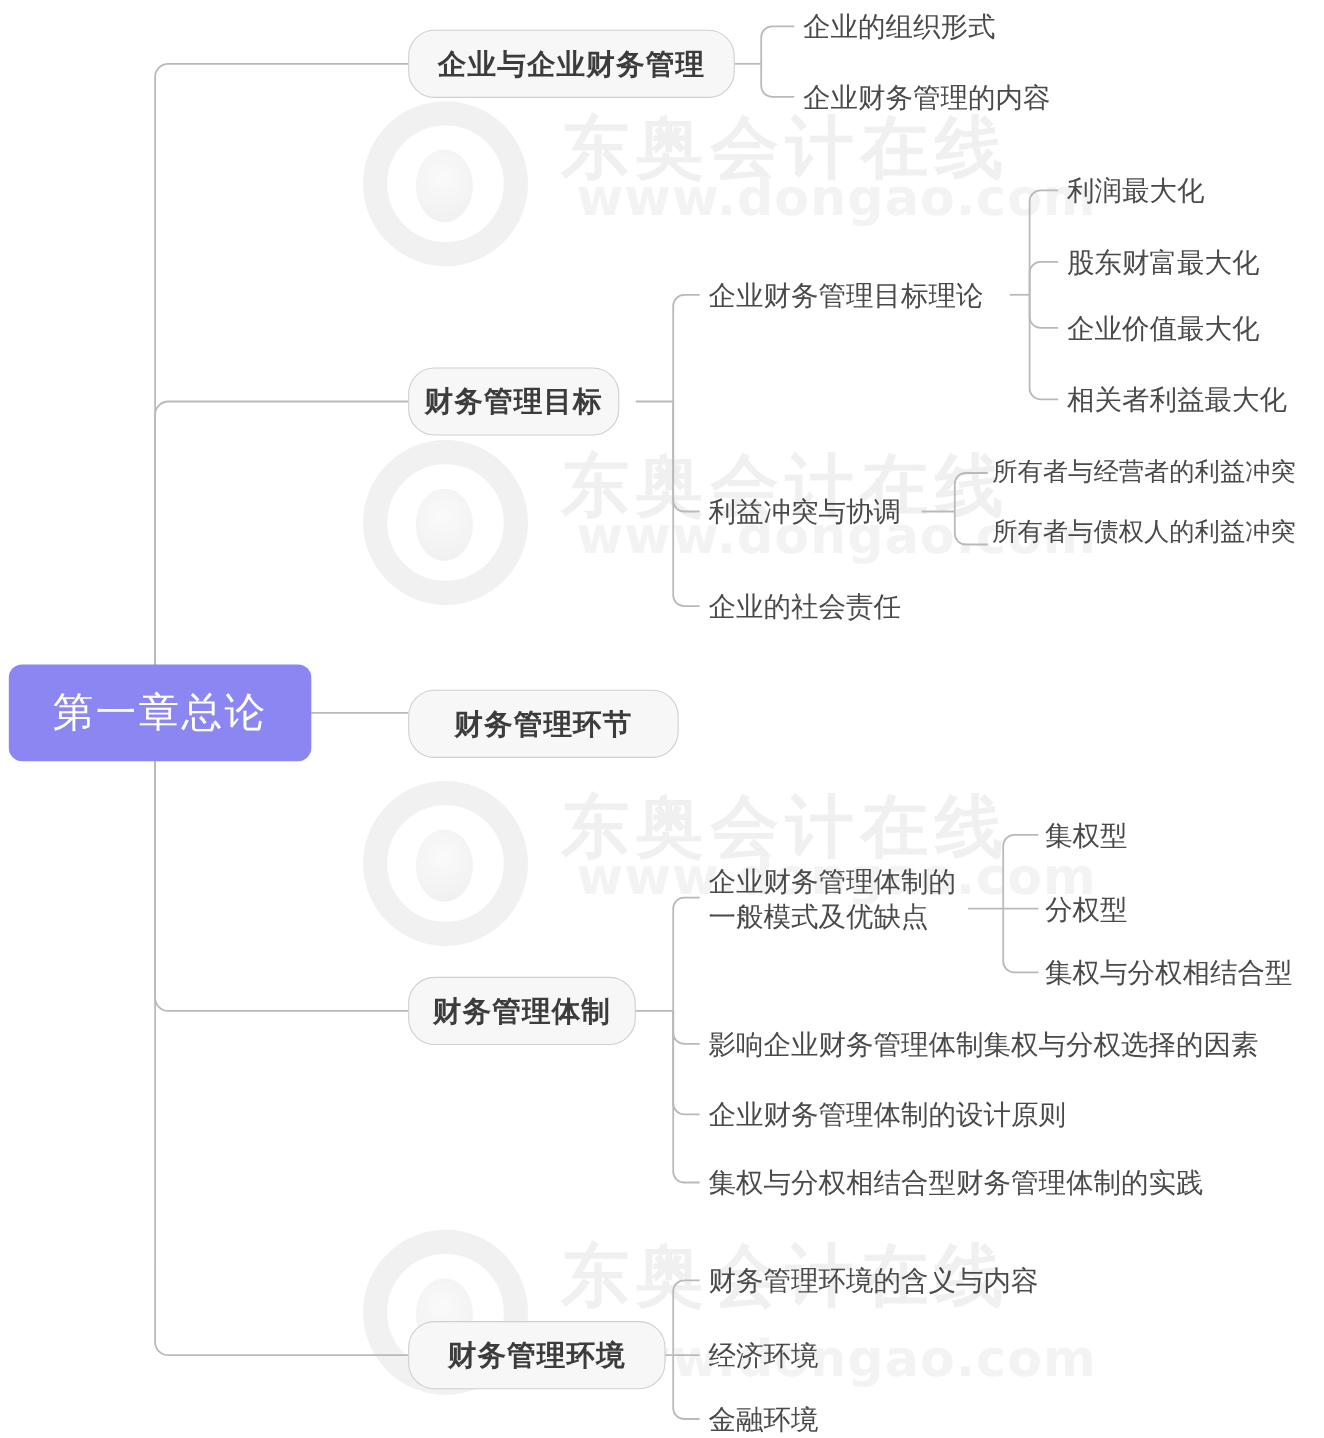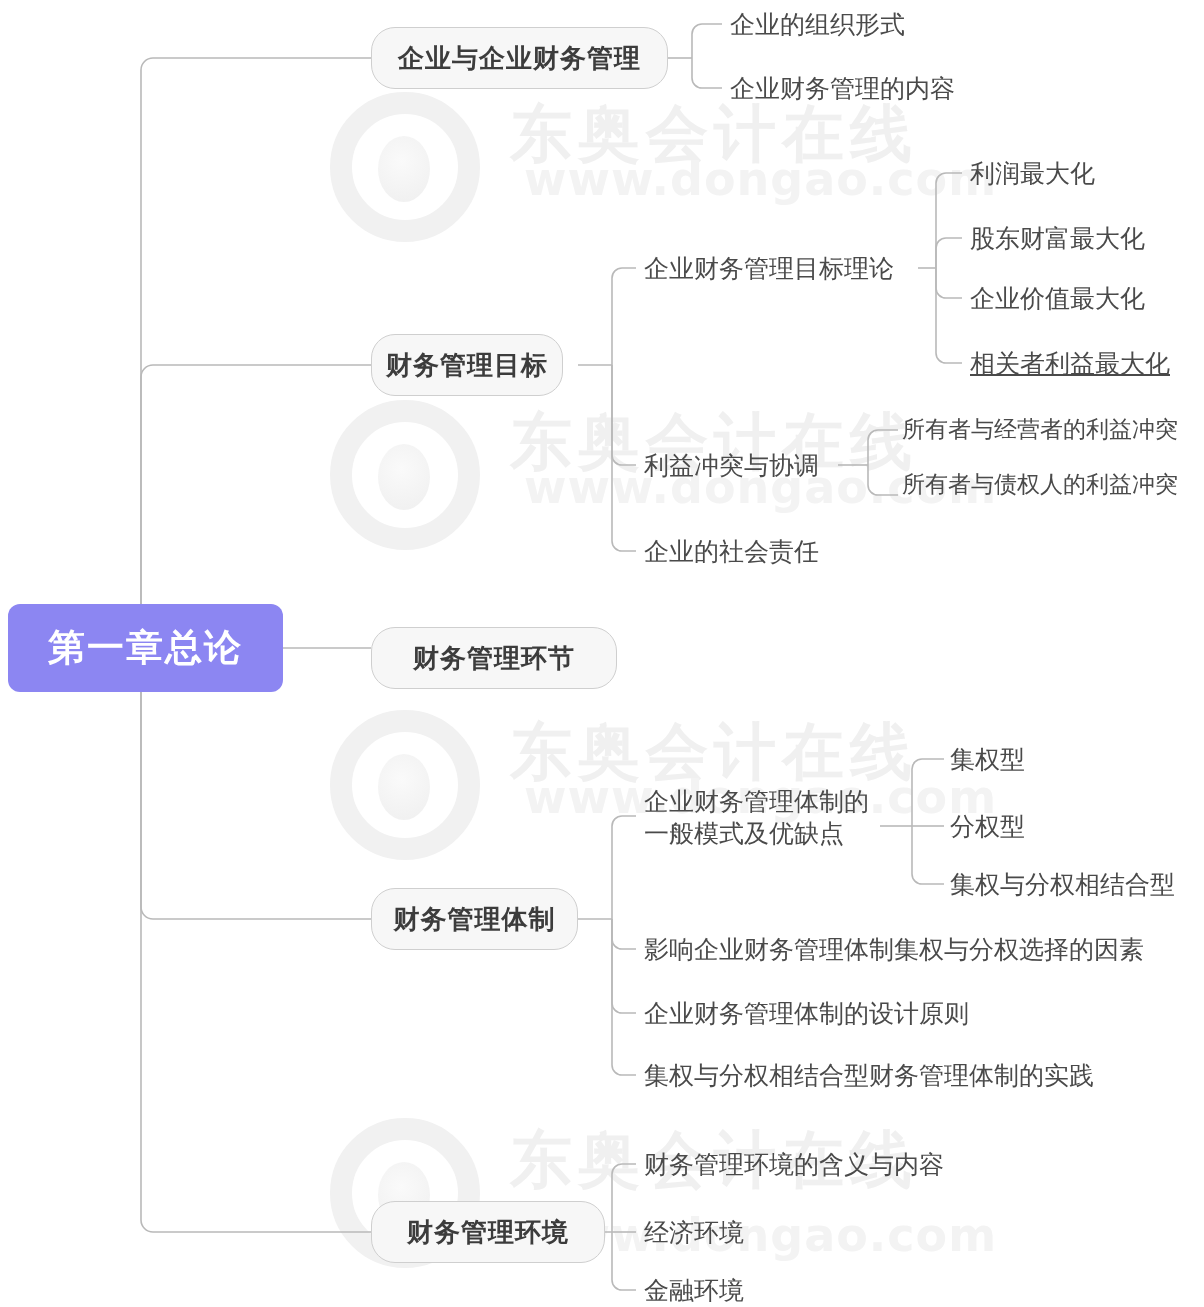--- a/index.html
+++ b/index.html
@@ -41,21 +41,21 @@
 
   
   .node{position:absolute;z-index:2;box-sizing:border-box;}
 
   .root{
     left:8px;top:604px;width:275px;height:88px;
     background:#8c86f2;border-radius:12px;
     display:flex;align-items:center;justify-content:center;
   }
   .root span{
-    color:#ffffff;font-size:37px;font-weight:bold;letter-spacing:2px;
+    color:#ffffff;font-size:37px;font-weight:normal;letter-spacing:2px;
     font-family:"DejaVu Sans","Liberation Sans",sans-serif;
   }
 
   .lvl2{
     background:#f7f7f7;border:1.4px solid #cfcfcf;border-radius:24px;
     display:flex;align-items:center;justify-content:center;
     height:62px;
   }
   .lvl2 span{
     color:#3c3c3c;font-size:26px;font-weight:bold;letter-spacing:1px;
@@ -163,21 +163,21 @@
   </div>
   <div class="node leaf" style="left:970px;top:158px;">
     <span>利润最大化</span>
   </div>
   <div class="node leaf" style="left:970px;top:223px;">
     <span>股东财富最大化</span>
   </div>
   <div class="node leaf" style="left:970px;top:283px;">
     <span>企业价值最大化</span>
   </div>
-  <div class="node leaf" style="left:970px;top:348px;text-decoration:underline;">
+  <div class="node leaf" style="left:970px;top:348px;">
     <span>相关者利益最大化</span>
   </div>
 
   <div class="node leaf" style="left:644px;top:450px;">
     <span>利益冲突与协调</span>
   </div>
   <div class="node leaf" style="left:902px;top:415px;font-size:23px;">
     <span>所有者与经营者的利益冲突</span>
   </div>
   <div class="node leaf" style="left:902px;top:470px;font-size:23px;">

